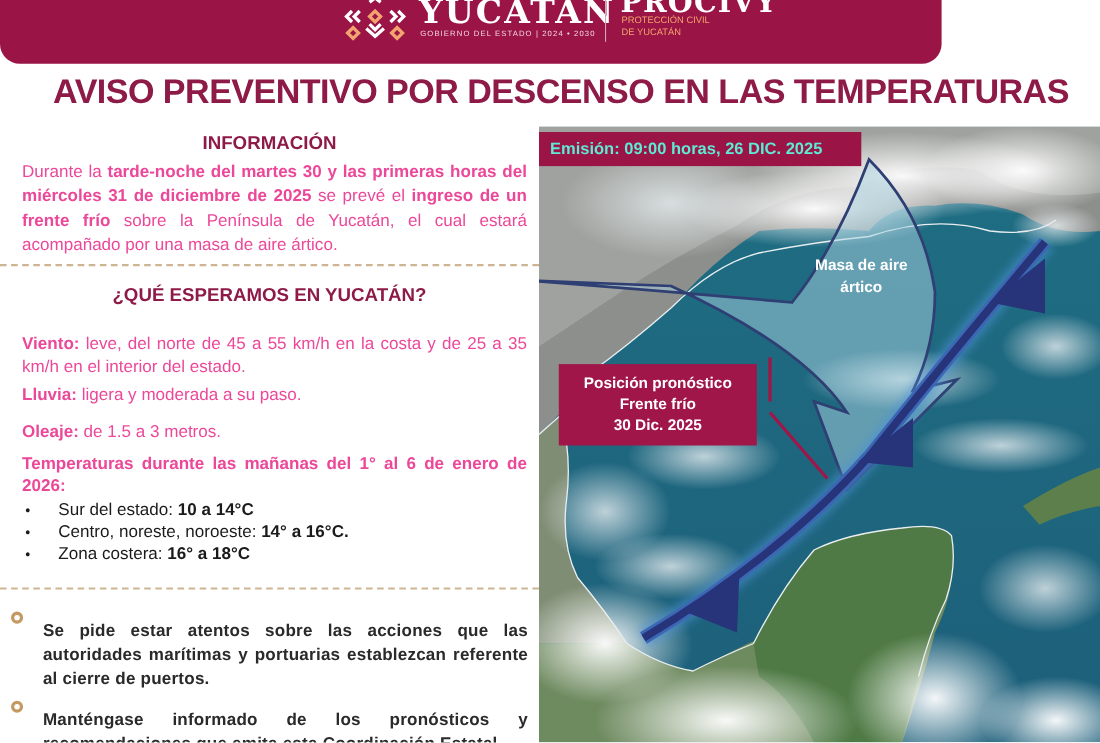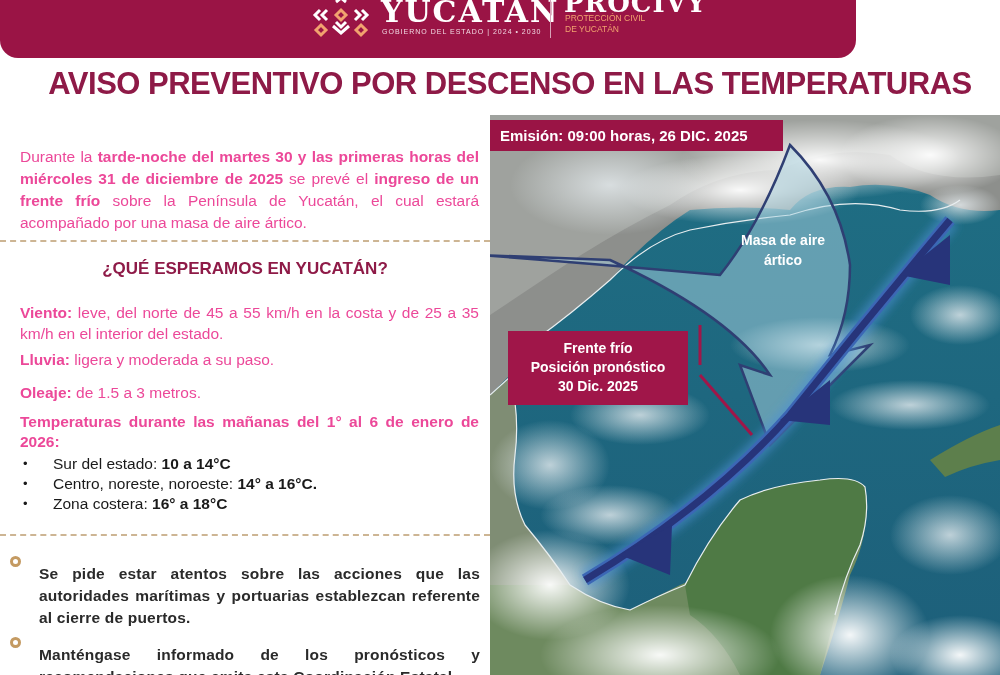--- a/index.html
+++ b/index.html
@@ -59,21 +59,21 @@
     position: absolute; left: 0; top: 4px; width: 11px; height: 11px; border-radius: 50%;
     border: 3px solid #c49a62;
   }
   .tip .tip-text { margin-left: 29px; text-align: justify; font-weight: bold; color: #2a2a2a; letter-spacing: 0.2px; margin-top: 11px; }
 
   
   .map { position: absolute; left: 490px; top: 115px; width: 510px; height: 560px; overflow: hidden; }
   .map svg { position: absolute; left: 0; top: 0; }
   .emission-badge {
     position: absolute; left: 0; top: 5px; width: 293px; height: 31px; background: #9a1445;
-    color: #ffffff; font-weight: bold; font-size: 15px; line-height: 31px; padding-left: 10px;
+    color: #5eead4; font-weight: bold; font-size: 15px; line-height: 31px; padding-left: 10px;
   }
   .masa-label {
     position: absolute; left: 228px; top: 115px; width: 130px; text-align: center;
     color: #ffffff; font-weight: bold; font-size: 14px; line-height: 20px;
   }
   .front-label {
     position: absolute; left: 18px; top: 216px; width: 180px; height: 74px; background: #a01649;
     color: #ffffff; font-weight: bold; font-size: 14px; line-height: 19px; text-align: center;
     padding-top: 8px;
   }
@@ -100,20 +100,21 @@
   <div class="procivy-title">PROCIVY</div>
   <div class="procivy-sub">
     <div>PROTECCIÓN CIVIL</div>
     <div>DE YUCATÁN</div>
   </div>
 </div>
 
 <h1 class="main-title">AVISO PREVENTIVO POR DESCENSO EN LAS TEMPERATURAS</h1>
 
 <div class="left">
+  <div class="section-heading" style="top:5px;">INFORMACIÓN</div>
   <p class="para" style="top:31px;">
     <span>Durante la </span><b>tarde-noche del martes 30 y las primeras horas del miércoles 31 de diciembre de 2025</b><span> se prevé el </span><b>ingreso de un frente frío</b><span> sobre la Península de Yucatán, el cual estará acompañado por una masa de aire ártico.</span>
   </p>
   <div class="dash-divider" style="top:125px;"></div>
 
   <div class="section-heading" style="top:144px;">¿QUÉ ESPERAMOS EN YUCATÁN?</div>
   <p class="para" style="top:187px; line-height:21px;">
     <b>Viento:</b><span> leve, del norte de 45 a 55 km/h en la costa y de 25 a 35 km/h en el interior del estado.</span>
   </p>
   <p class="para" style="top:234px;">
@@ -207,17 +208,17 @@
 
     <path d="M210 250 L210 210 M210 260 L262 320" stroke="#a01649" stroke-width="3" fill="none"></path>
   </svg>
 
   <div class="emission-badge">Emisión: 09:00 horas, 26 DIC. 2025</div>
   <div class="masa-label">
     <div>Masa de aire</div>
     <div>ártico</div>
   </div>
   <div class="front-label">
+    <div>Posición pronóstico</div>
     <div>Frente frío</div>
-    <div>Posición pronóstico</div>
     <div>30 Dic. 2025</div>
   </div>
 </div>
 
 </body></html>

